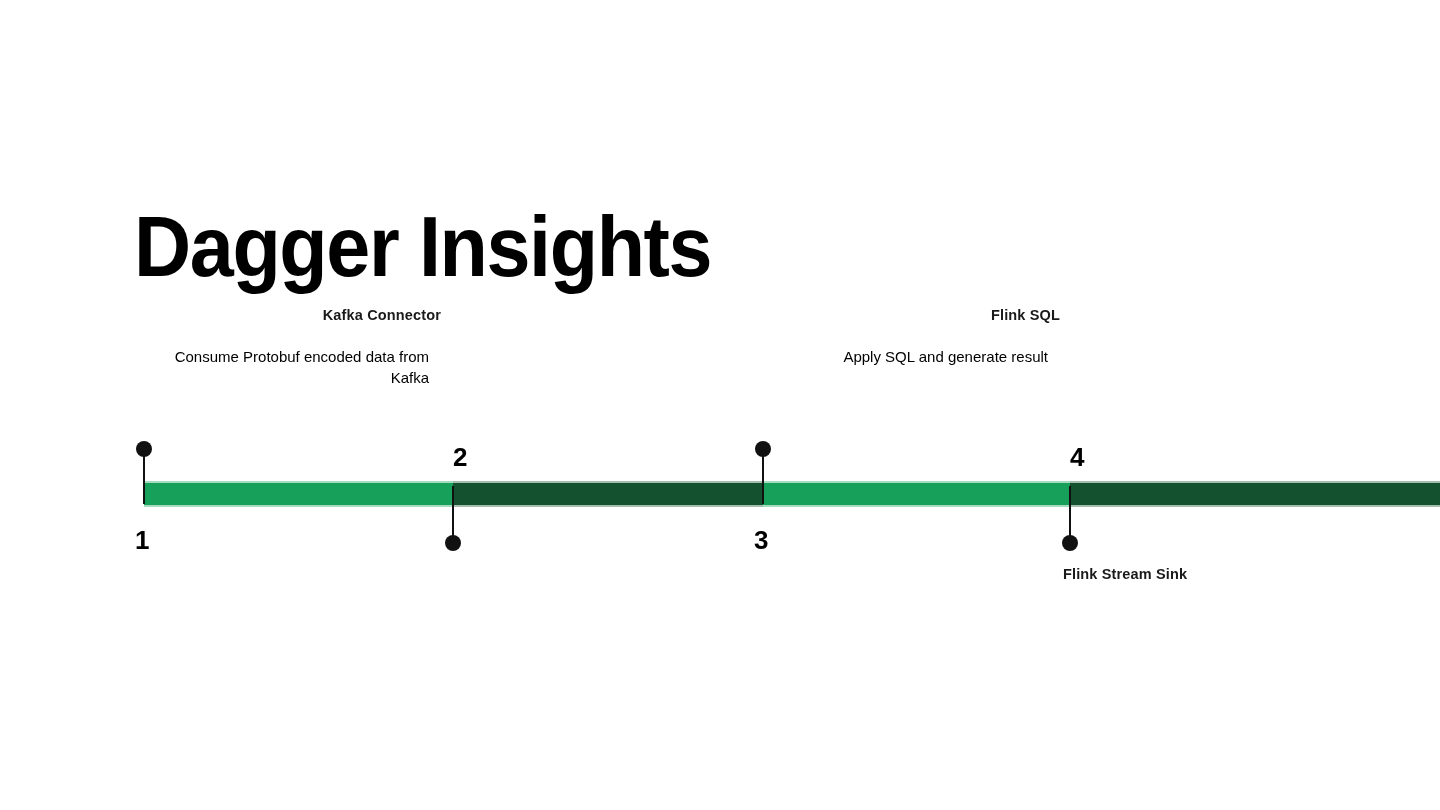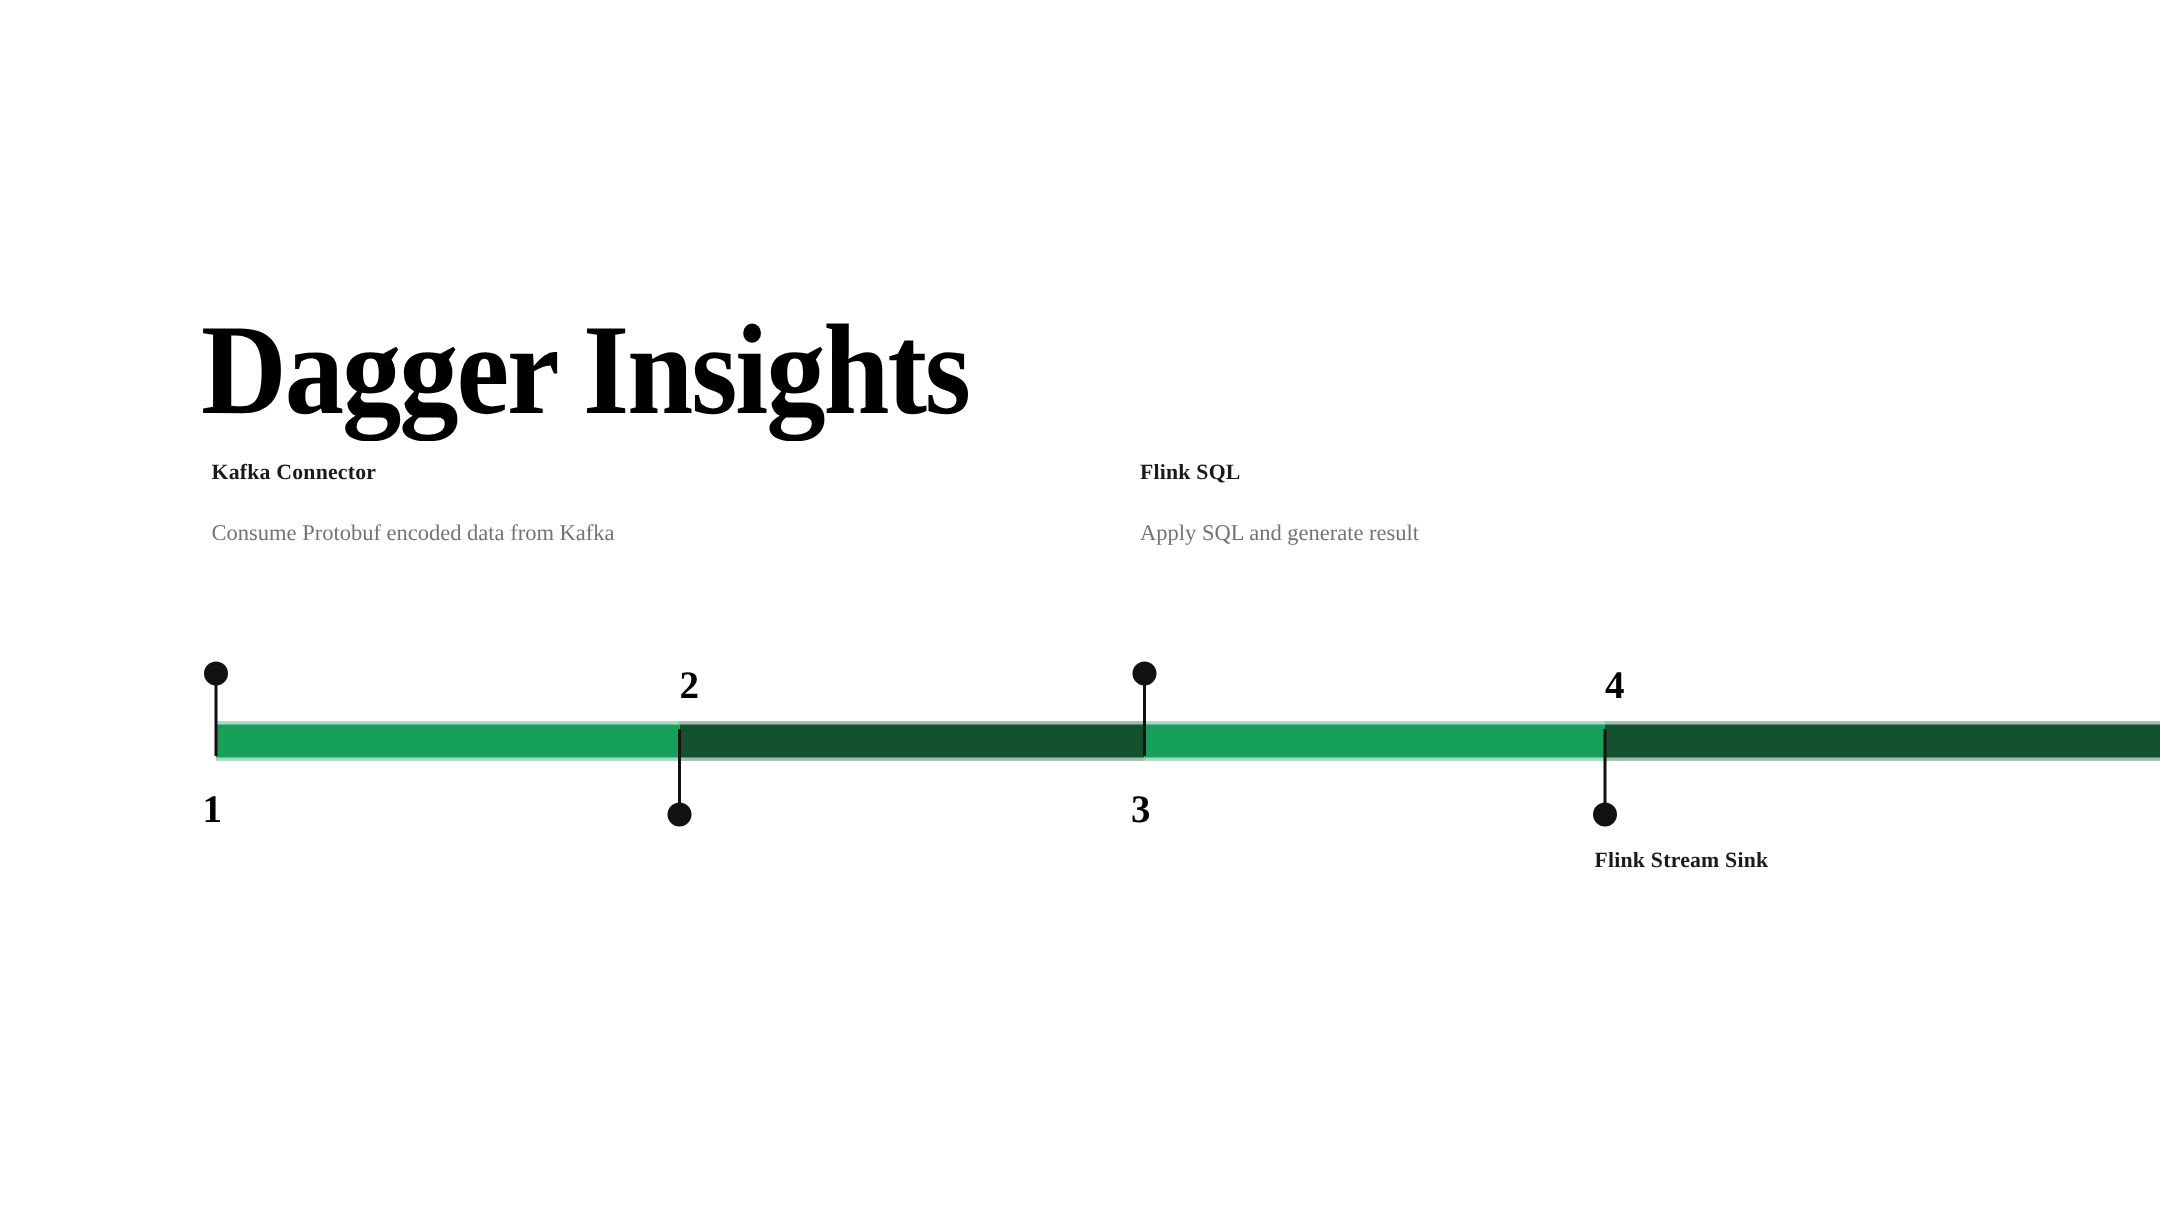--- a/index.html
+++ b/index.html
@@ -14,21 +14,20 @@
     overflow: hidden;
     position: relative;
     -webkit-font-smoothing: antialiased;
   }
 
   #slide {
     position: absolute;
     inset: 0;
     width: 1143px;
     height: 810px;
-    font-family: Liberation Serif, serif;
   }
 
   
   #page-title {
     position: absolute;
     left: 134px;
     top: 140px;
     font-size: 86px;
     line-height: 96px;
     font-weight: 700;
@@ -93,37 +92,37 @@
     white-space: nowrap;
   }
   .marker-num.above { top: 444px; left: 0px; }
   .marker-num.below { top: 527px; left: -9px; }
 
   
   .step-text {
     position: absolute;
     width: 300px;
   }
-  .step-text.above { top: 306px; }
+  .step-text.above { top: 306px; text-align: right; }
   .step-text.below { top: 565px; }
 
   .step-heading {
     font-size: 14.5px;
     font-weight: 700;
     color: #1a1a1a;
     letter-spacing: 0.15px;
     line-height: 18px;
     margin: 0 0 22px 0;
   }
   .step-desc {
     font-size: 15px;
     font-weight: 400;
-    color: #737373;
+    color: #000000;
     line-height: 21px;
-    margin: 0;
+    margin: 12px;
   }
 </style>
 </head>
 <body style="background: rgb(255, 255, 255);">
 
 <div id="slide">
 
   <h1 id="page-title">Dagger Insights</h1>
 
   <div id="timeline-bar">

